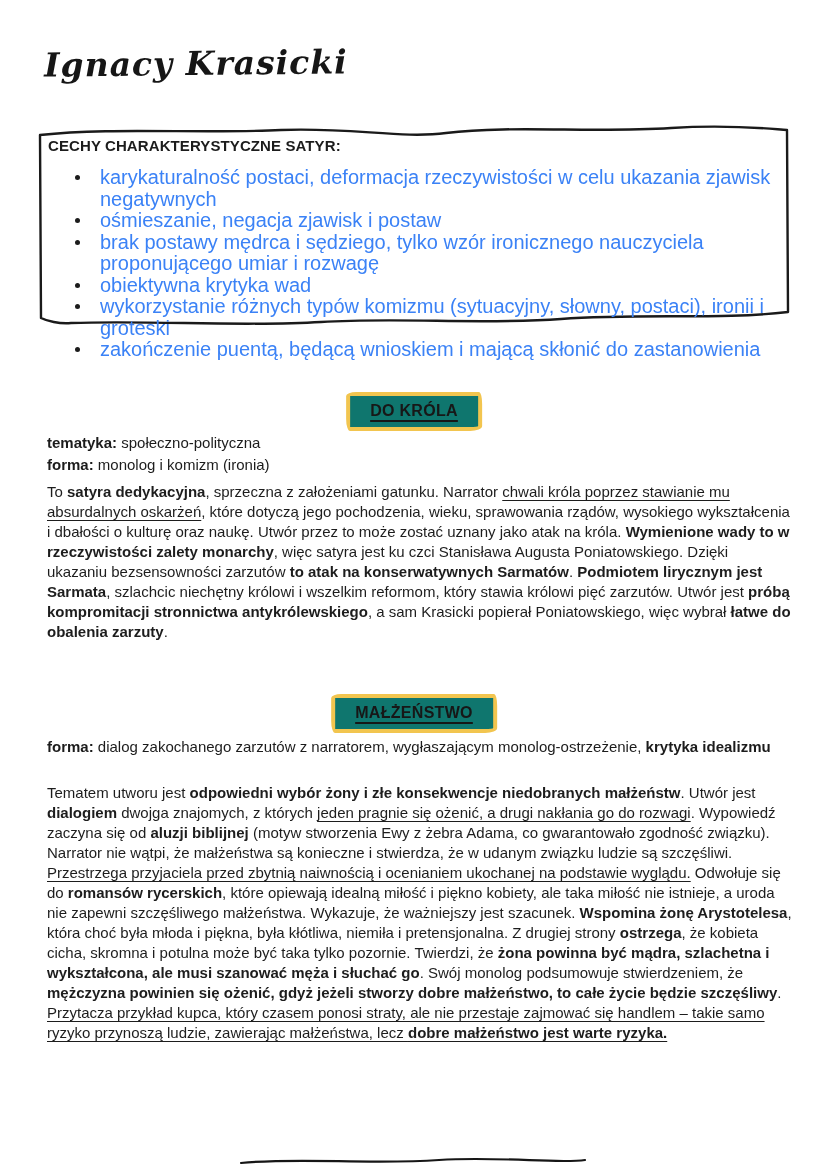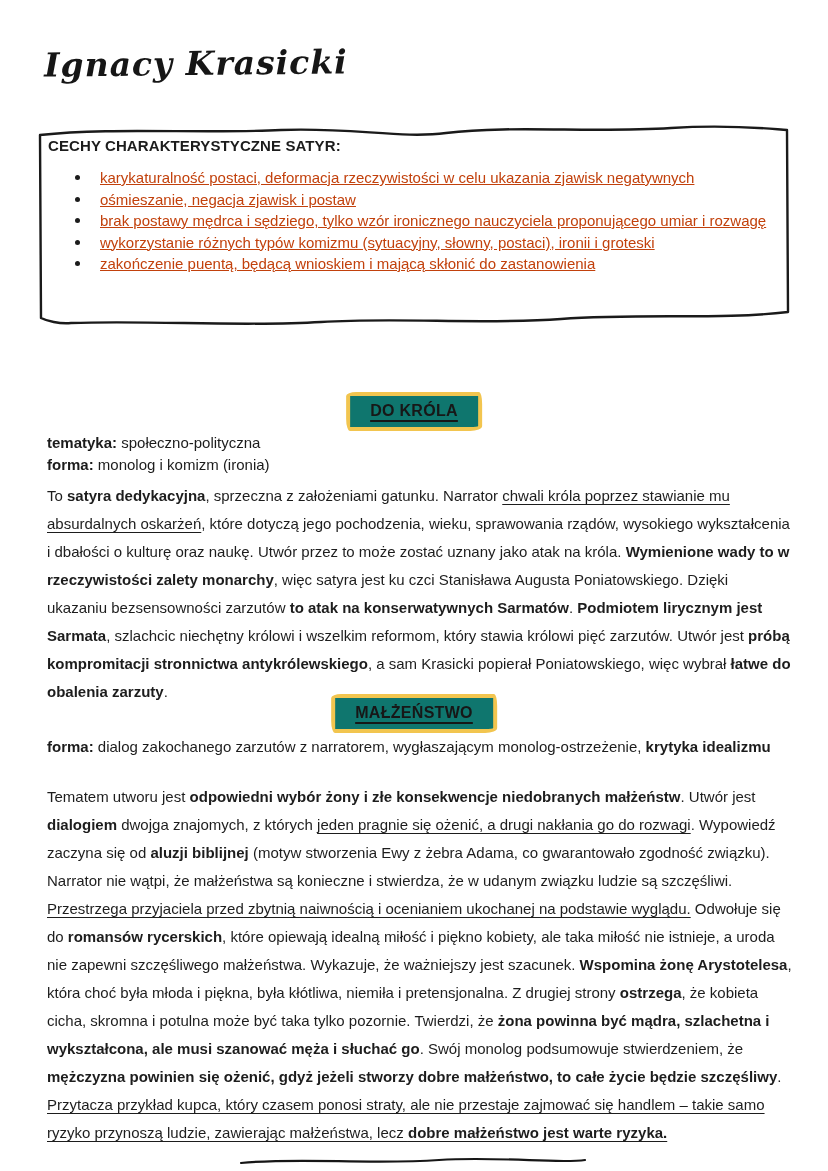--- a/index.html
+++ b/index.html
@@ -15,22 +15,22 @@
     font-family:"DejaVu Serif", serif; font-style:italic; font-weight:700;
     font-size:33px; letter-spacing:1px; color:#161616; transform:rotate(-0.6deg);
   }
 
   .satire-box{ position:absolute; left:31px; top:120px; width:765px; height:211px; }
   .satire-box svg{ position:absolute; left:0; top:0; width:765px; height:211px; }
   .satire-inner{ position:relative; padding:17px 22px 0 17px; }
   .satire-heading{ font-weight:700; font-size:15px; letter-spacing:0.1px; }
   .satire-list{ margin:13px 0 0 0; padding:0; list-style:none; }
   .satire-list li{
-    position:relative; padding-left:52px; margin:0; font-size:15px;
-    line-height:21.5px; color:#c2410c;text-decoration:underline;
+    position:relative; padding-left:52px; margin:0; font-size:20px;
+    line-height:21.5px; color:#3b82f6;
   }
   .satire-list li .dot{
     position:absolute; left:27px; top:8px; width:5px; height:5px;
     border-radius:50%; background:#1c1c1c;
   }
 
   .hl-box{
     position:absolute; left:50%; transform:translateX(-50%);
     border:4px solid #F2C54F; background:#0f766e;
     border-radius:10px 3px 12px 4px / 4px 12px 5px 12px;
@@ -42,21 +42,21 @@
   }
   .hl-1{ top:392px; }
   .hl-2{ top:694px; }
 
   .meta{ position:absolute; left:47px; width:745px; font-size:15px; line-height:21.5px; }
   .meta-1{ top:432px; }
   .meta-2{ top:736px; }
   .meta .label{ font-weight:700; }
 
   .para{
-    position:absolute; left:47px; width:745px; font-size:15px; line-height:28px;
+    position:absolute; left:47px; width:745px; font-size:15px; line-height:20px;
     text-align:left; color:#1d1d1d;
   }
   .para-1{ top:482px; }
   .para-2{ top:783px; }
 
   .next-edge{ position:absolute; left:239px; top:1154px; width:348px; height:14px; }
 </style>
 </head>
 <body>
 
@@ -67,20 +67,21 @@
   <div class="satire-box">
     <svg viewBox="0 0 765 211" preserveAspectRatio="none">
       <path d="M9,15 C80,7 170,14 250,10 C320,7 370,19 415,13 C480,5 560,13 640,8 C700,4 740,9 756,10 L757,192 C690,200 610,193 530,199 C450,205 370,197 290,202 C210,207 120,200 40,203 C28,204 16,201 10,198 Z" fill="none" stroke="#1a1a1a" stroke-width="2.4" stroke-linejoin="round"></path>
     </svg>
     <div class="satire-inner">
       <div class="satire-heading">CECHY CHARAKTERYSTYCZNE SATYR:</div>
       <ul class="satire-list">
         <li><span class="dot"></span><span>karykaturalność postaci, deformacja rzeczywistości w celu ukazania zjawisk negatywnych</span></li>
         <li><span class="dot"></span><span>ośmieszanie, negacja zjawisk i postaw</span></li>
         <li><span class="dot"></span><span>brak postawy mędrca i sędziego, tylko wzór ironicznego nauczyciela proponującego umiar i rozwagę</span></li>
+        <li><span class="dot"></span><span>obiektywna krytyka wad</span></li>
         <li><span class="dot"></span><span>wykorzystanie różnych typów komizmu (sytuacyjny, słowny, postaci), ironii i groteski</span></li>
         <li><span class="dot"></span><span>zakończenie puentą, będącą wnioskiem i mającą skłonić do zastanowienia</span></li>
       </ul>
     </div>
   </div>
 
   <div class="hl-box hl-1">
     <span class="hd">DO KRÓLA</span>
   </div>
 

